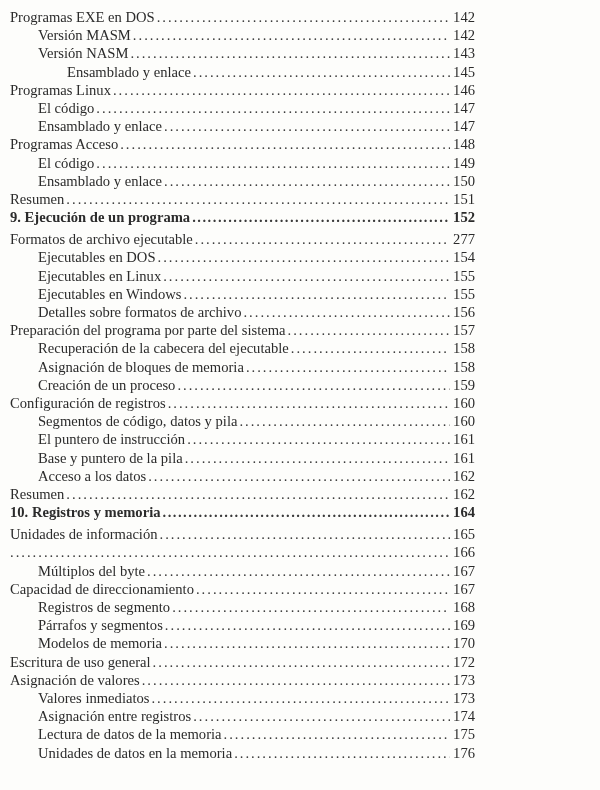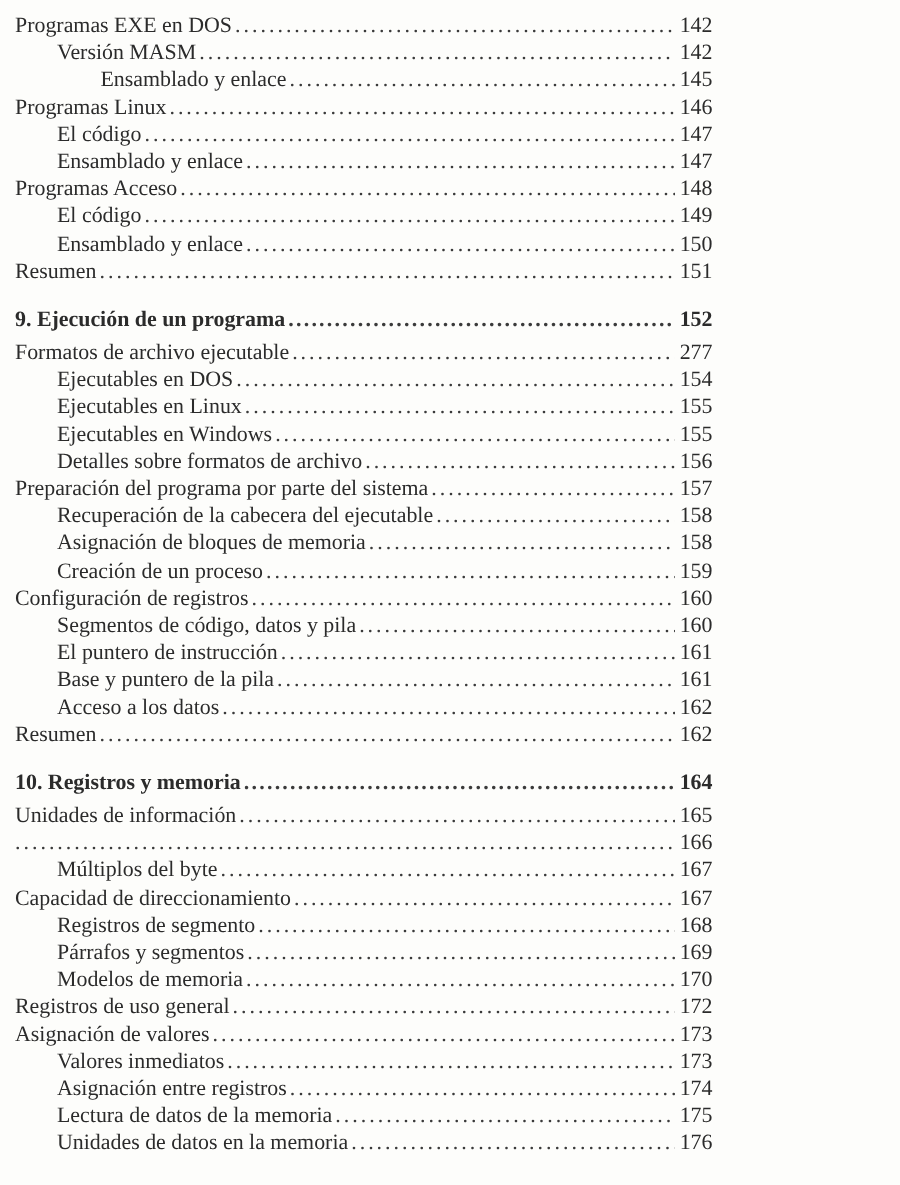--- a/index.html
+++ b/index.html
@@ -45,40 +45,44 @@
   .row .page-num {
     flex: 0 0 auto;
     padding-left: 3px;
     text-align: center;
   }
   .level-0 .title { padding-left: 0; }
   .level-1 .title { padding-left: 28px; }
   .level-2 .title { padding-left: 57px; }
   .chapter {
     font-weight: bold;
-    margin-top: 14px;
     margin-bottom: 4px;
   }
   .chapter .dots { letter-spacing: 1.5px; }
 </style>
 </head>
 <body>
 
 <div class="page">
   <div id="toc">
       <div class="row level-0">
     <span class="title">Programas EXE en DOS</span>
     <span class="dots"></span>
     <span class="page-num">142</span>
   </div>
       <div class="row level-1">
     <span class="title">Versión MASM</span>
     <span class="dots"></span>
     <span class="page-num">142</span>
   </div>
+      <div class="row level-1">
+    <span class="title">Versión NASM</span>
+    <span class="dots"></span>
+    <span class="page-num">143</span>
+  </div>
       <div class="row level-2">
     <span class="title">Ensamblado y enlace</span>
     <span class="dots"></span>
     <span class="page-num">145</span>
   </div>
       <div class="row level-0">
     <span class="title">Programas Linux</span>
     <span class="dots"></span>
     <span class="page-num">146</span>
   </div>
@@ -225,21 +229,21 @@
     <span class="title">Párrafos y segmentos</span>
     <span class="dots"></span>
     <span class="page-num">169</span>
   </div>
       <div class="row level-1">
     <span class="title">Modelos de memoria</span>
     <span class="dots"></span>
     <span class="page-num">170</span>
   </div>
       <div class="row level-0">
-    <span class="title">Registros de uso general</span>
+    <span class="title">Escritura de uso general</span>
     <span class="dots"></span>
     <span class="page-num">172</span>
   </div>
       <div class="row level-0">
     <span class="title">Asignación de valores</span>
     <span class="dots"></span>
     <span class="page-num">173</span>
   </div>
       <div class="row level-1">
     <span class="title">Valores inmediatos</span>

